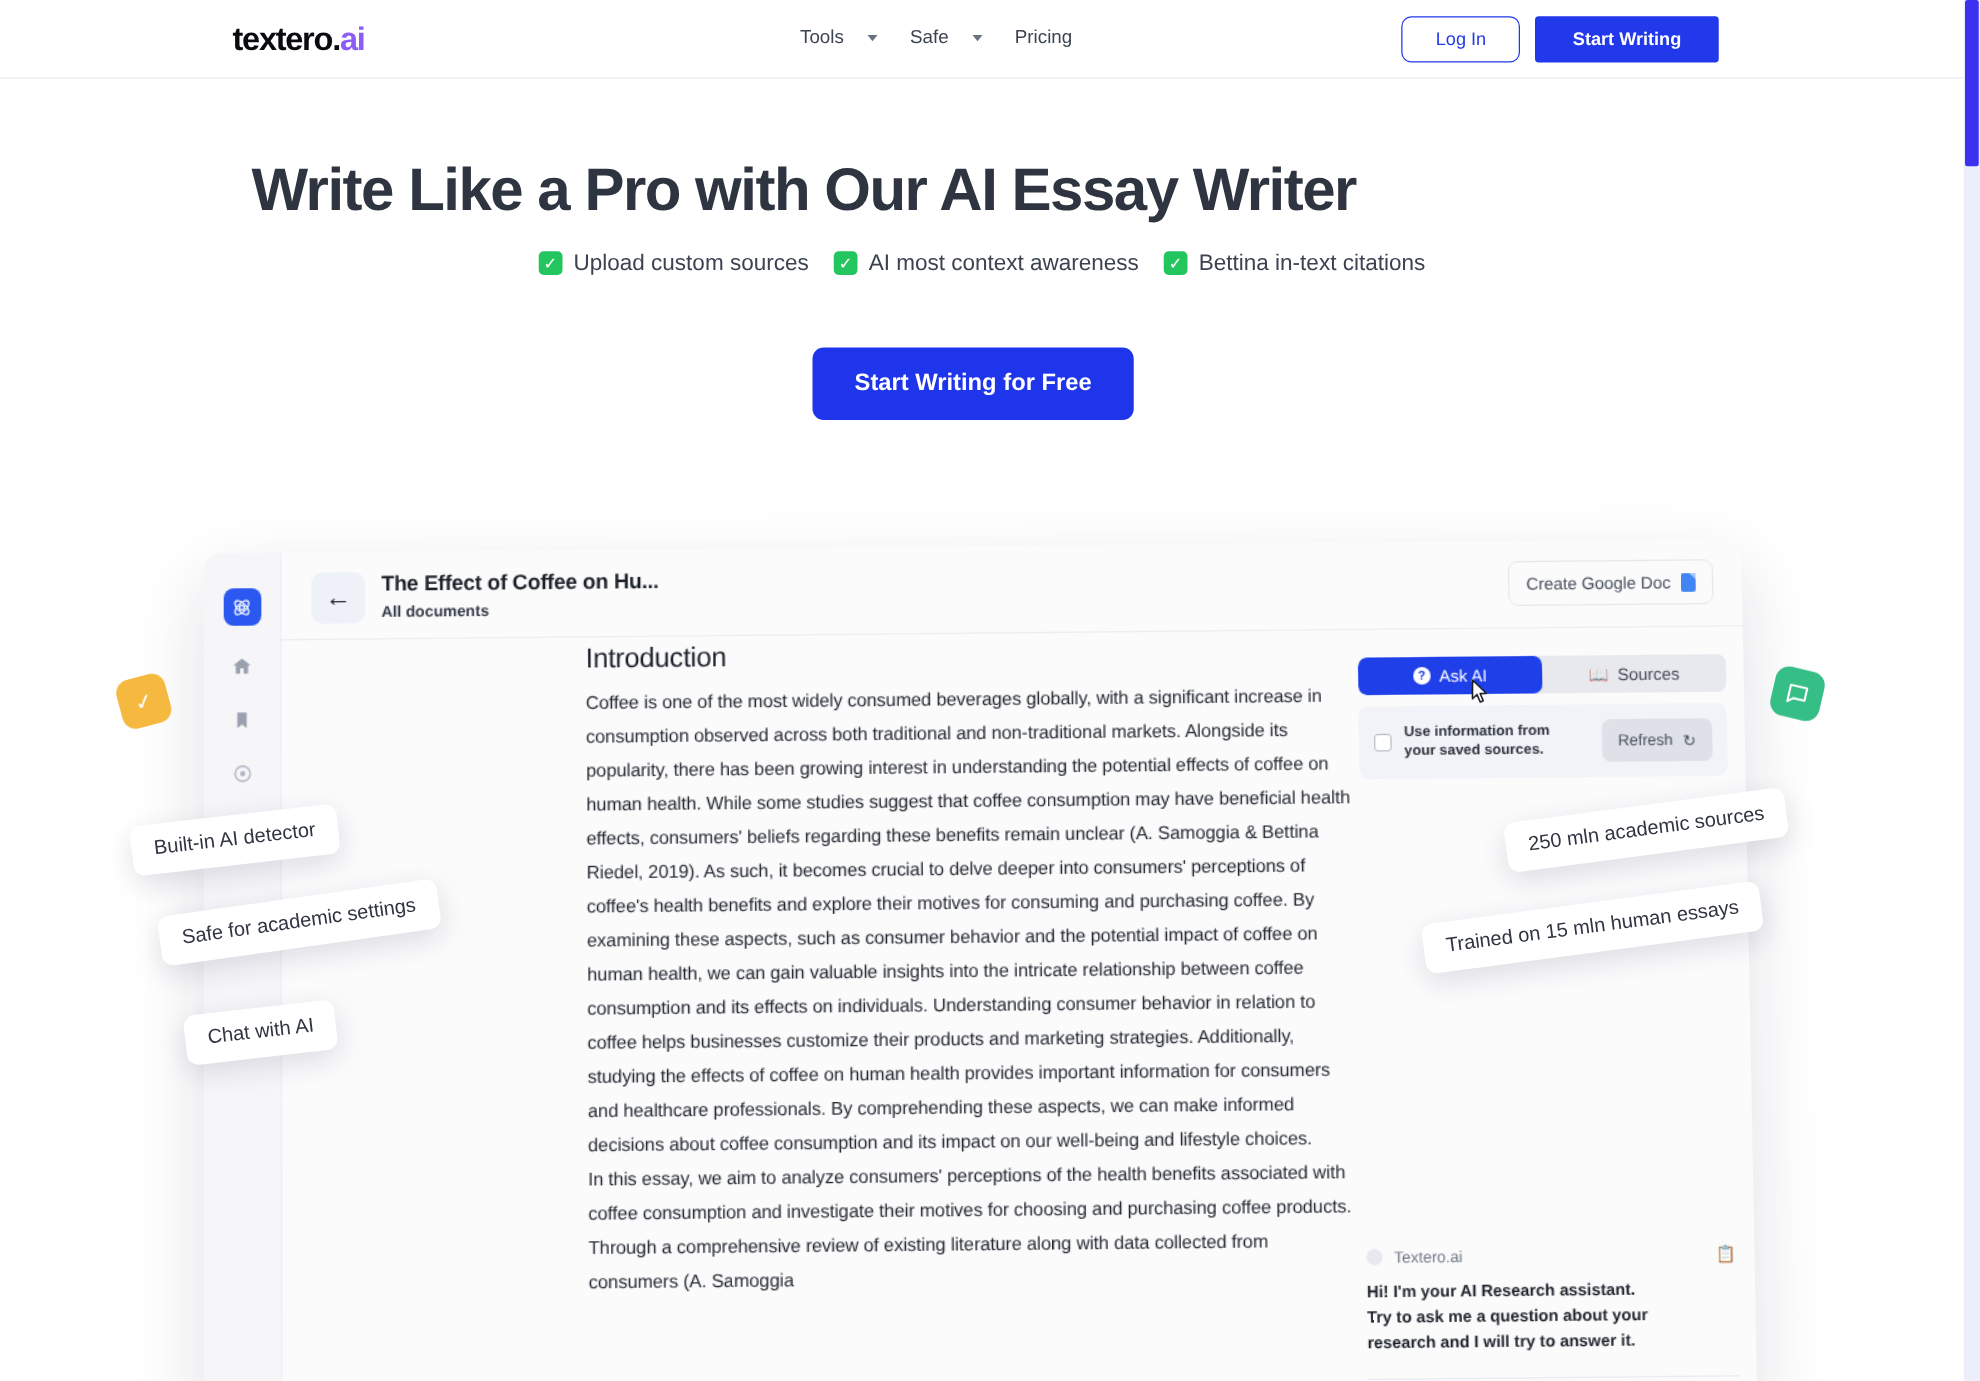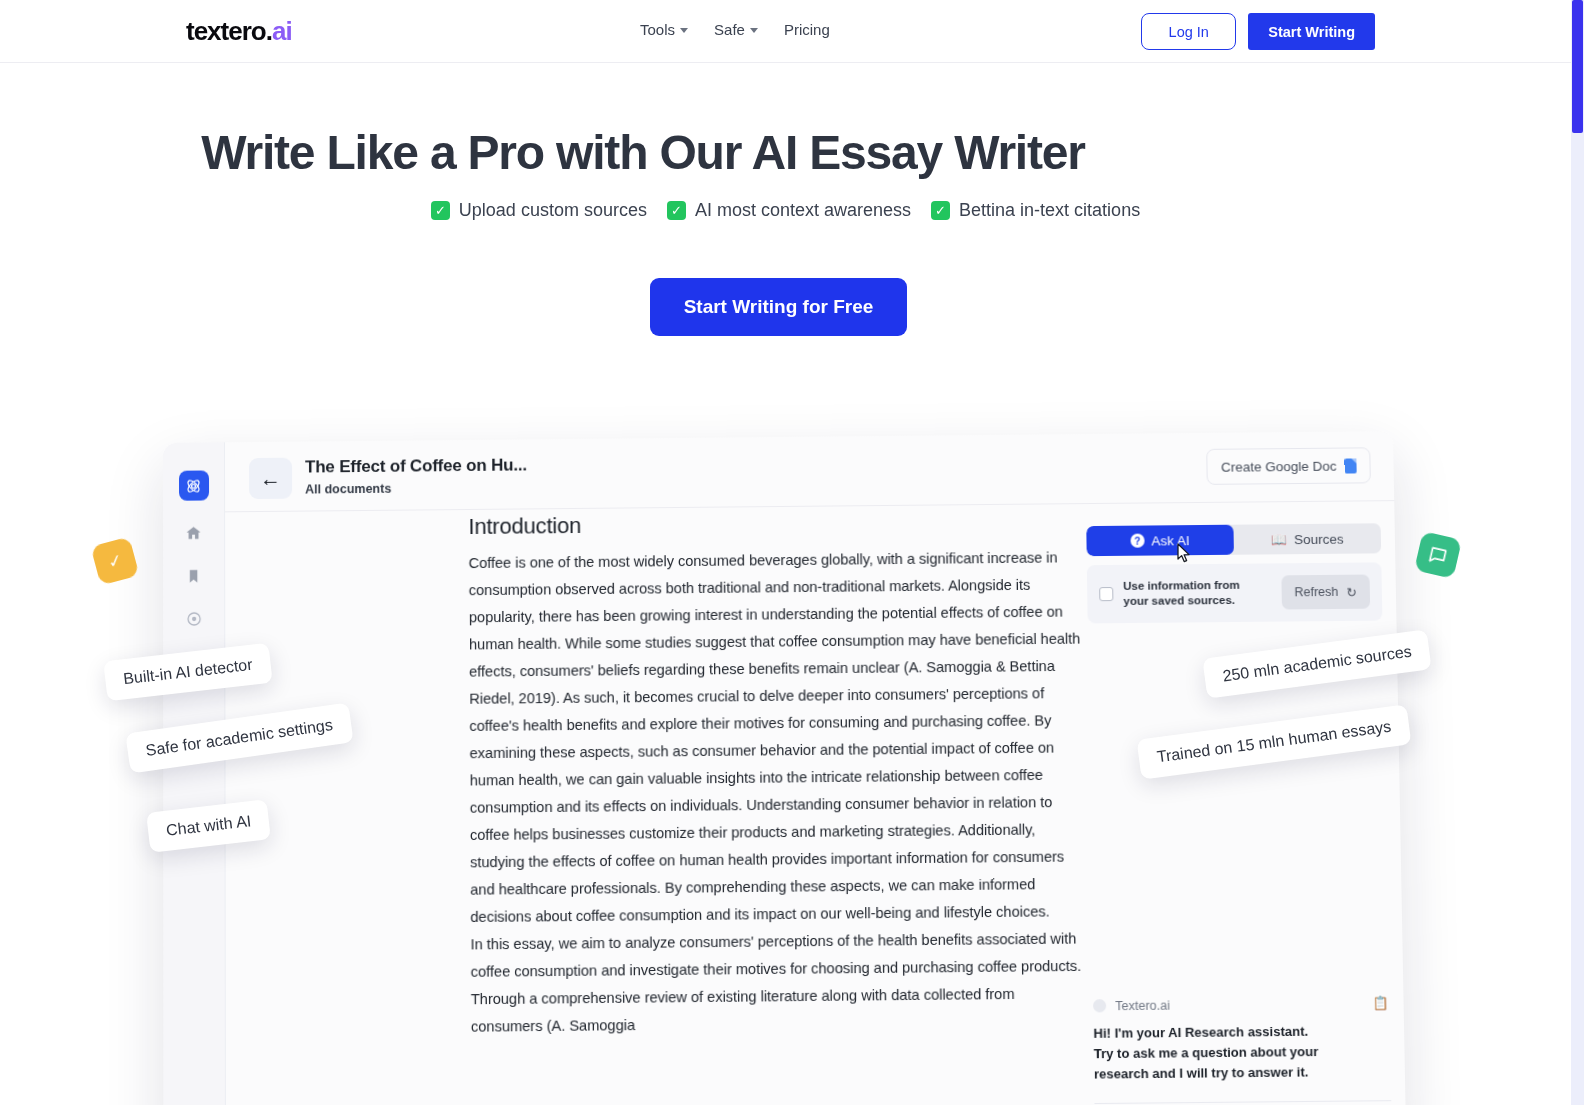--- a/index.html
+++ b/index.html
@@ -34,38 +34,38 @@
     color: #0a0a0f; line-height: 1; white-space: nowrap;
   }
   #logo .dot { color: #0a0a0f; }
   #logo .ai { color: #8b5cf6; }
 
   #main-nav {
     position: absolute; left: 640px; top: 21px;
     display: flex; align-items: center; gap: 26px;
     font-size: 15px; color: #3b4250;
   }
-  .nav-item { display: flex; align-items: center; gap: 5px; cursor: pointer; }
+  .nav-item { display: flex; align-items: center; gap: 19px; cursor: pointer; }
   .caret {
     width: 0; height: 0; border-left: 4px solid transparent;
     border-right: 4px solid transparent; border-top: 5px solid #6b7280;
     margin-top: 2px;
   }
 
   #header-actions {
     position: absolute; right: 196px; top: 13px;
     display: flex; align-items: center; gap: 12px; margin-left: 36px;
   }
   #login-btn {
     width: 95px; height: 37px; border: 1.5px solid #2239eb; border-radius: 8px;
     background: #fff; color: #2239eb; font-size: 14.5px;
     font-family: "Liberation Sans", sans-serif; cursor: pointer;
   }
   #start-writing-btn {
-    height: 37px; padding: 0 20px; border: none; border-radius: 3px;
+    height: 37px; padding: 0 30px; border: none; border-radius: 3px;
     background: #2239eb; color: #fff; font-size: 14.5px; font-weight: 700;
     font-family: "Liberation Sans", sans-serif; cursor: pointer;
   }
 
   
   #hero-title {
     position: absolute; top: 125px; left: 0; width: 1286px;
     text-align: center; font-size: 48px; font-weight: 700;
     letter-spacing: -1.2px; color: #2e3440;
   }

